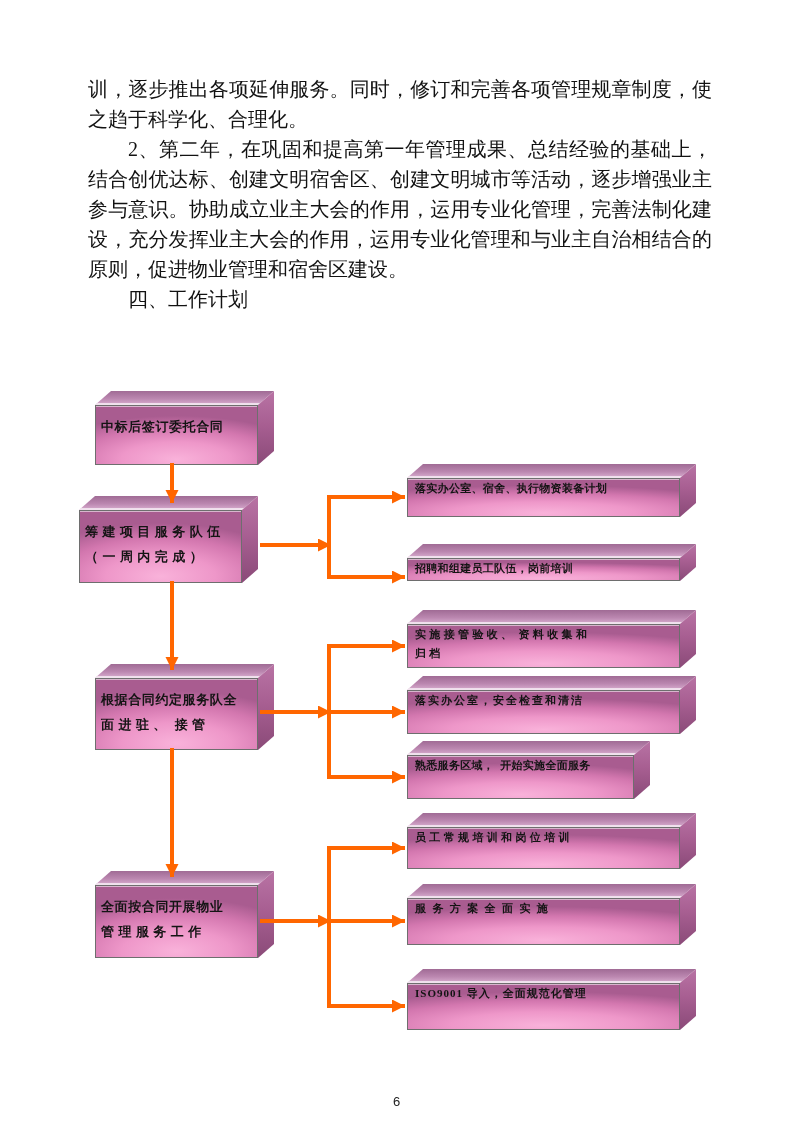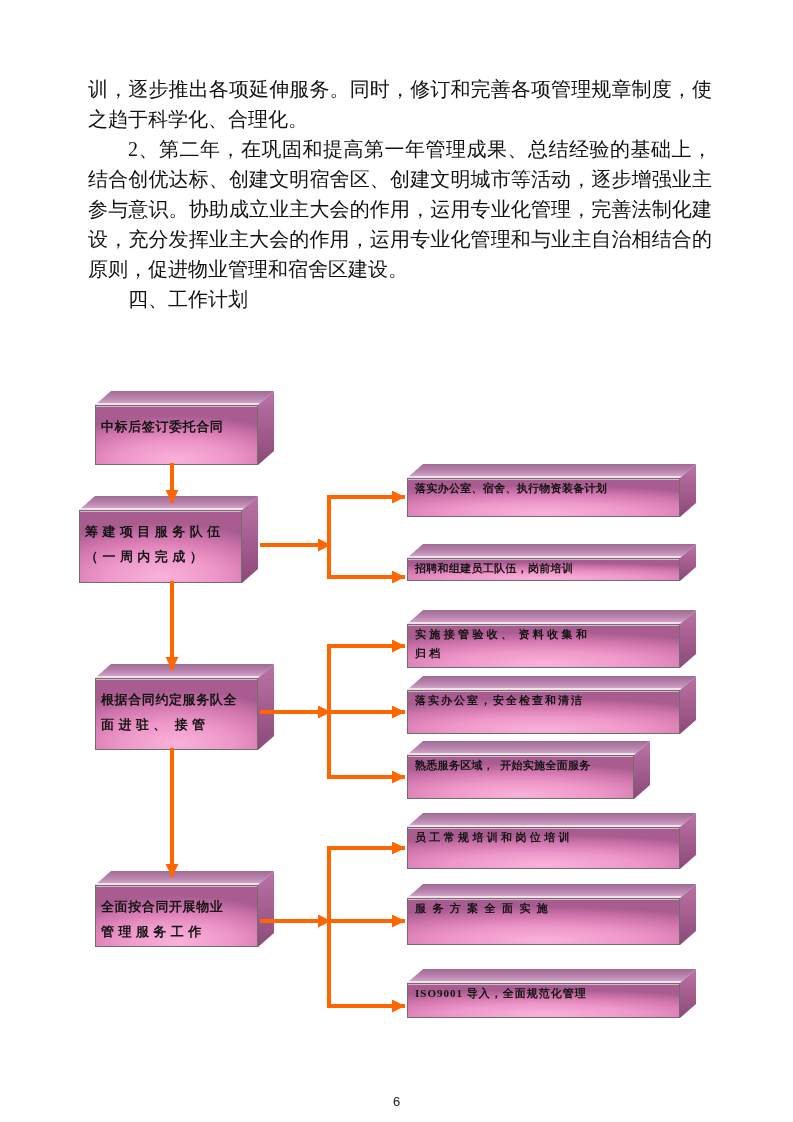--- a/index.html
+++ b/index.html
@@ -90,21 +90,21 @@
 
   <div class="box box-l" style="left:95px;top:678px;width:163px;height:72px">
     <div class="ft"></div>
     <div class="fs"></div>
     <div class="ff">
       <span class="line">根据合同约定服务队全</span>
       <span class="line">面 进 驻 、  接 管</span>
     </div>
   </div>
 
-  <div class="box box-l" style="left:95px;top:885px;width:163px;height:62px">
+  <div class="box box-l" style="left:95px;top:885px;width:163px;height:73px">
     <div class="ft"></div>
     <div class="fs"></div>
     <div class="ff">
       <span class="line">全面按合同开展物业</span>
       <span class="line">管 理 服 务 工 作</span>
     </div>
   </div>
 
   <div class="box box-r" style="left:407px;top:478px;width:273px;height:39px">
     <div class="ft"></div>
@@ -156,21 +156,21 @@
   </div>
 
   <div class="box box-r" style="left:407px;top:898px;width:273px;height:47px">
     <div class="ft"></div>
     <div class="fs"></div>
     <div class="ff">
         <span class="line">服  务  方  案  全  面  实  施</span>
       </div>
   </div>
 
-  <div class="box box-r" style="left:407px;top:983px;width:273px;height:35px">
+  <div class="box box-r" style="left:407px;top:983px;width:273px;height:47px">
     <div class="ft"></div>
     <div class="fs"></div>
     <div class="ff">
         <span class="line ls1">ISO9001 导入，全面规范化管理</span>
       </div>
   </div>
 
   <svg class="connectors" width="793" height="1122" viewBox="0 0 793 1122">
     <defs>
       <marker id="ah" markerWidth="15" markerHeight="15" refX="11" refY="6.5" orient="auto" markerUnits="userSpaceOnUse">

